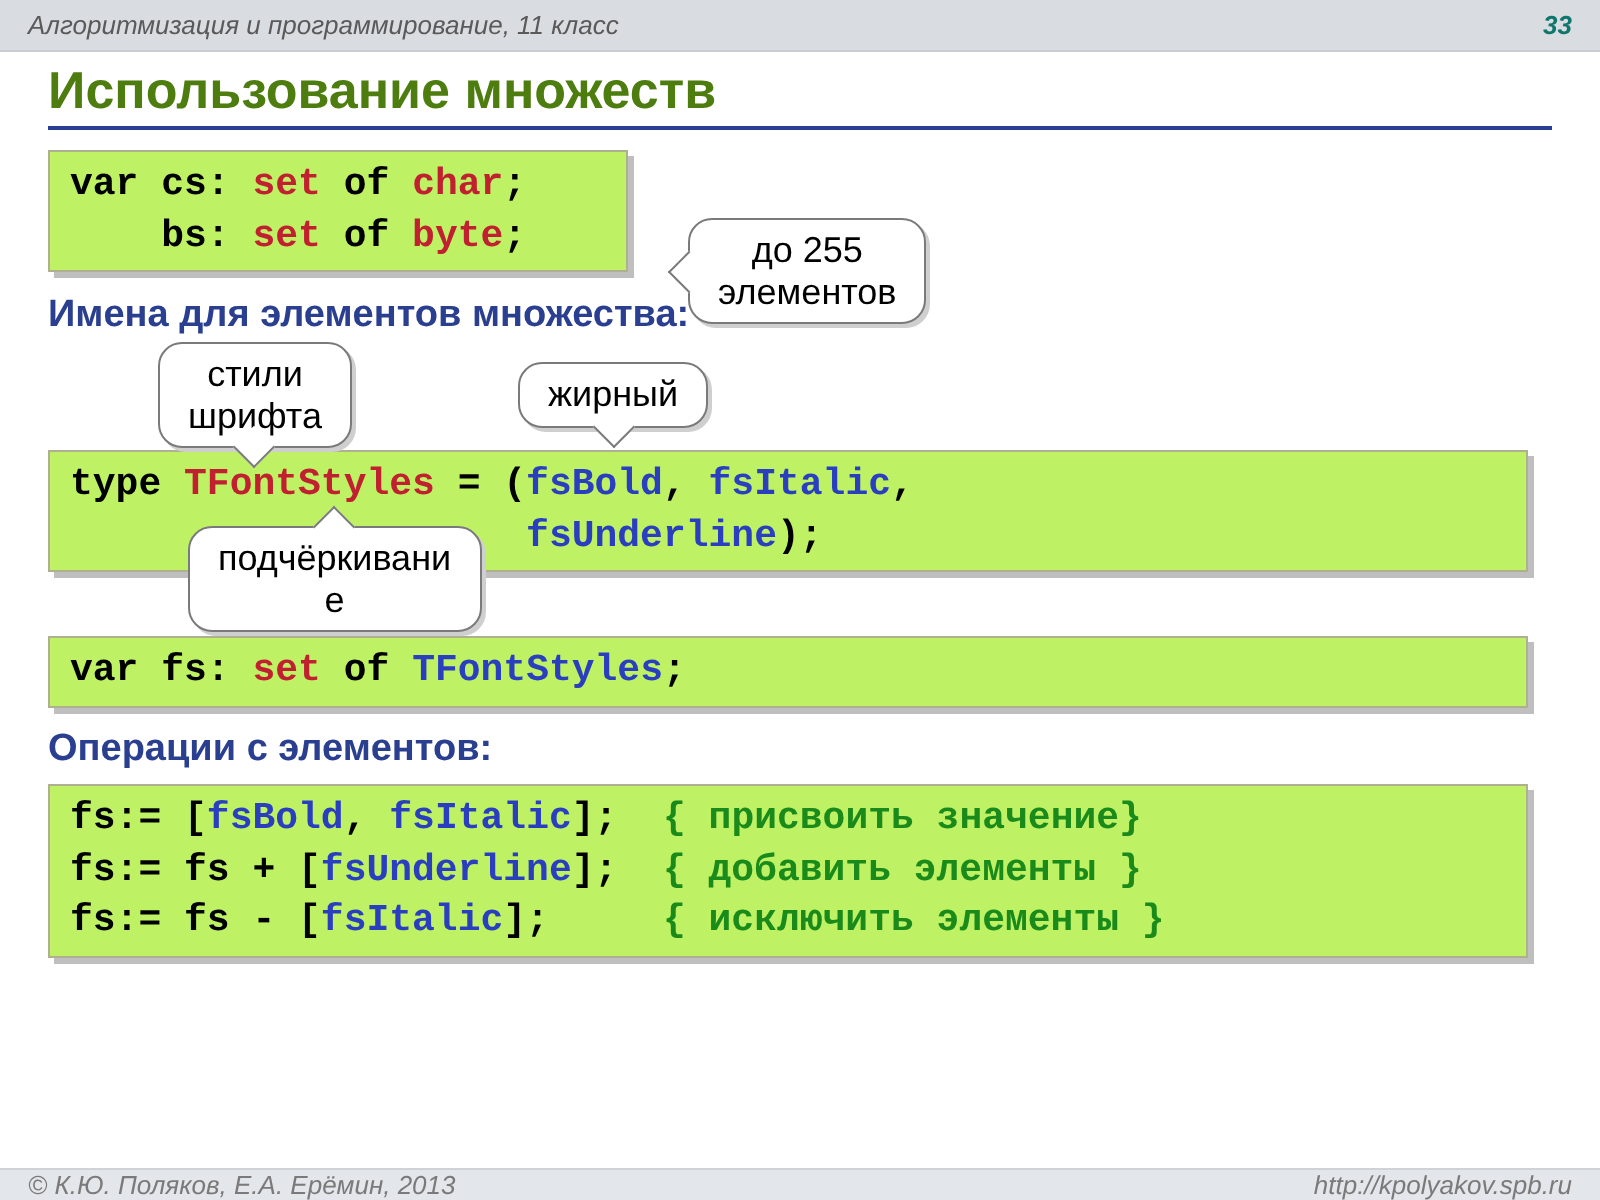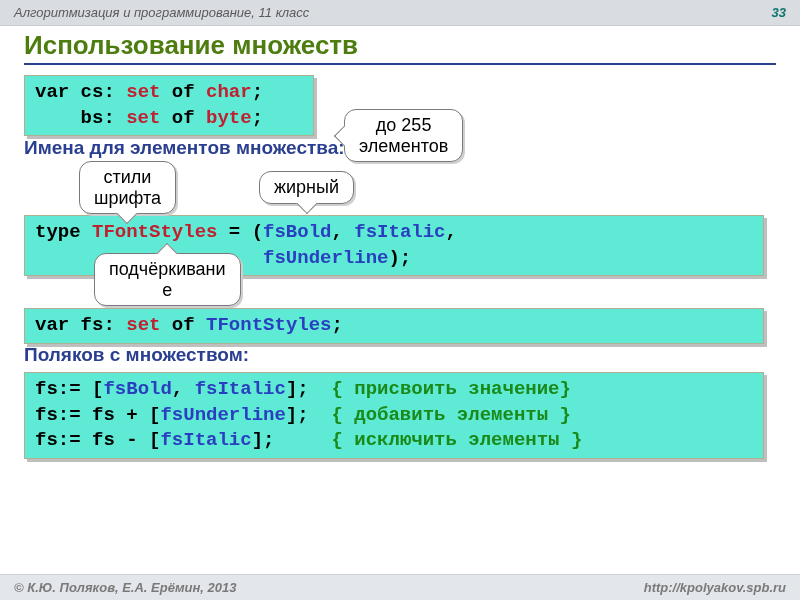--- a/index.html
+++ b/index.html
@@ -25,39 +25,39 @@
   .title {
     font-size: 26px;
     font-weight: bold;
     color: #4d7c0f;
     border-bottom: 2px solid #2a3f8f;
     padding-bottom: 2px;
     margin-bottom: 10px;
   }
   .row { position: relative; }
   .codebox {
-    background: #5eead4;
+    background: #bef264;
     border: 1px solid #b0b090;
     box-shadow: 3px 3px 0 #bfbfbf;
     font-family: "Courier New", monospace;
     font-weight: bold;
     font-size: 19px;
     line-height: 1.35;
     padding: 4px 10px 4px 10px;
     white-space: pre;
   }
   .kw   { color: #000; }
   .red  { color: #c02030; }
   .blue { color: #2a3fbf; }
   .green{ color: #1a8a1a; }
   .section {
     font-size: 19px;
     font-weight: bold;
     color: #2a3f8f;
-    margin-top: 0;
+    margin-top: 10px;
     margin-bottom: 6px;
   }
   .callout {
     position: absolute;
     background: #fff;
     border: 1px solid #7a7a7a;
     border-radius: 12px;
     padding: 5px 14px;
     font-size: 18px;
     text-align: center;
@@ -73,27 +73,26 @@
     border-left: 1px solid #7a7a7a;
     border-bottom: 1px solid #7a7a7a;
   }
   
   .tail-left::after   { left: -8px;  top: 50%; transform: translateY(-50%) rotate(45deg); }
   .tail-down::after   { left: 50%;   bottom: -8px; transform: translateX(-50%) rotate(-45deg); }
   .tail-up::after     { left: 50%;   top: -8px;    transform: translateX(-50%) rotate(135deg); }
 
   .footer {
     position: absolute; bottom: 0; left: 0; right: 0;
-    height: 26px;
+    height: 16px;
     background: #e3e6ea;
     display: flex; align-items: center; justify-content: space-between;
     padding: 0 14px;
     font-style: italic; font-size: 13px; color: #7a7a7a;
     border-top: 1px solid #cfd2d7;
-    font-weight: bold;
   }
   .box1 { width: 290px; }
   .box2, .box3, .box4 { width: 740px; }
 </style>
 </head>
 <body>
 
 <div class="topbar">
   <span>Алгоритмизация и программирование, 11 класс</span>
   <span class="pagenum">33</span>
@@ -123,21 +122,21 @@
 <span>                    </span><span class="blue">fsUnderline</span><span>);</span></div>
 
     <div class="callout tail-up" style="left:70px; top:38px; white-space:pre;">подчёркивани
 е</div>
   </div>
 
   <div style="height:32px;"></div>
 
   <div class="codebox box3"><span class="kw">var</span><span> fs: </span><span class="red">set</span><span> of </span><span class="blue">TFontStyles</span><span>;</span></div>
 
-  <div class="section">Поляков с множеством:</div>
+  <div class="section">Операции с элементов:</div>
 
   <div class="codebox box4"><span>fs:= [</span><span class="blue">fsBold</span><span>, </span><span class="blue">fsItalic</span><span>];  </span><span class="green">{ присвоить значение}</span>
 <span>fs:= fs + [</span><span class="blue">fsUnderline</span><span>];  </span><span class="green">{ добавить элементы }</span>
 <span>fs:= fs - [</span><span class="blue">fsItalic</span><span>];     </span><span class="green">{ исключить элементы }</span></div>
 
 </div>
 
 <div class="footer">
   <span>© К.Ю. Поляков, Е.А. Ерёмин, 2013</span>
   <span>http://kpolyakov.spb.ru</span>

